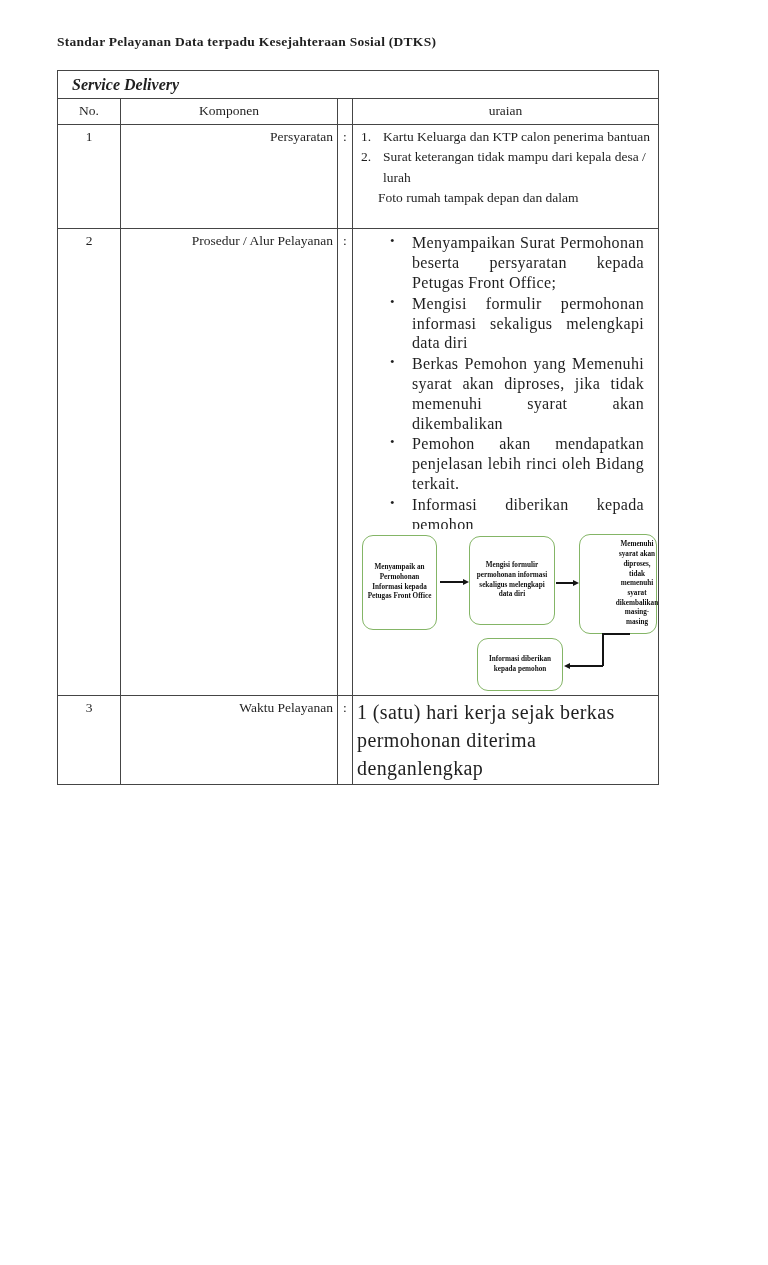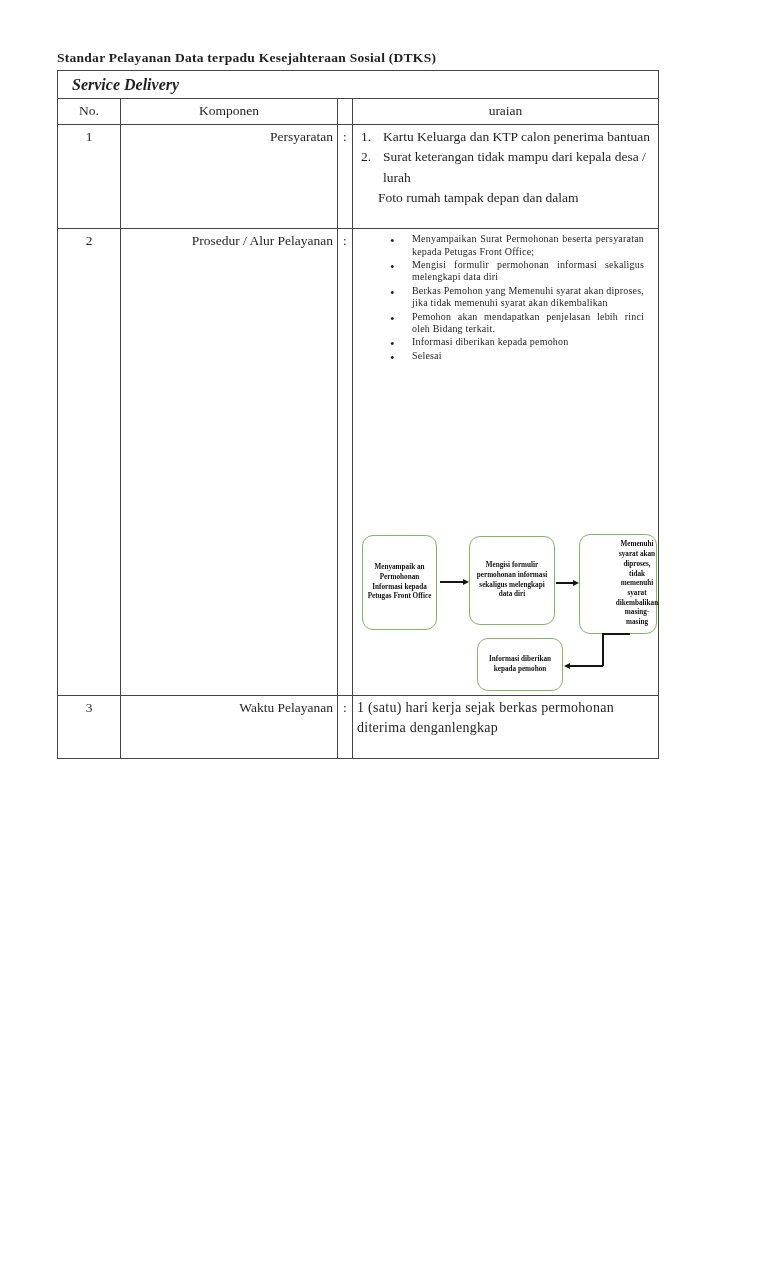--- a/index.html
+++ b/index.html
@@ -13,21 +13,20 @@
     -webkit-font-smoothing: antialiased;
   }
 
   .doc-title {
     position: absolute;
     left: 57px; top: 34px;
     font-size: 13.5px;
     font-weight: bold;
     letter-spacing: 0.02em;
     white-space: nowrap;
-    margin-top: 16px;
   }
 
   table.std-table {
     position: absolute;
     left: 57px; top: 70px;
     width: 601px;
     border-collapse: collapse;
     table-layout: fixed;
     font-size: 13.5px;
   }
@@ -77,21 +76,21 @@
     line-height: 1.5;
   }
 
   
   ul.proc-list {
     margin: 2px 8px 0 0;
     padding: 0 0 0 55px;
     list-style: none;
     height: 296px;
     overflow: hidden;
-    font-size: 10px;
+    font-size: 16px;
   }
   ul.proc-list li {
     position: relative;
     text-align: justify;
     line-height: 1.24;
     letter-spacing: 0.02em;
     margin-bottom: 1px;
   }
   ul.proc-list li::before {
     content: "\2022";
@@ -156,21 +155,21 @@
   .conn2-line  { left: 199px; top: 52px;  width: 17px; }
   .conn2-head  { left: 216px; top: 49.5px; }
   
   .conn3-seg-top { left: 245px; top: 103px; width: 28px; }
   .conn3-seg-v   { left: 245px; top: 103px; height: 33px; }
   .conn3-seg-h   { left: 213px; top: 135px; width: 33px; }
   .conn3-head    { left: 207px; top: 132.5px; }
 
   .row3-text {
     max-width: 262px;
-    font-size: 14px;
+    font-size: 20px;
     line-height: 1.4;
     letter-spacing: 0.02em;
   }
 </style>
 </head>
 <body>
 
 <div class="doc-title">Standar Pelayanan Data terpadu Kesejahteraan Sosial (DTKS)</div>
 
 <table class="std-table">

